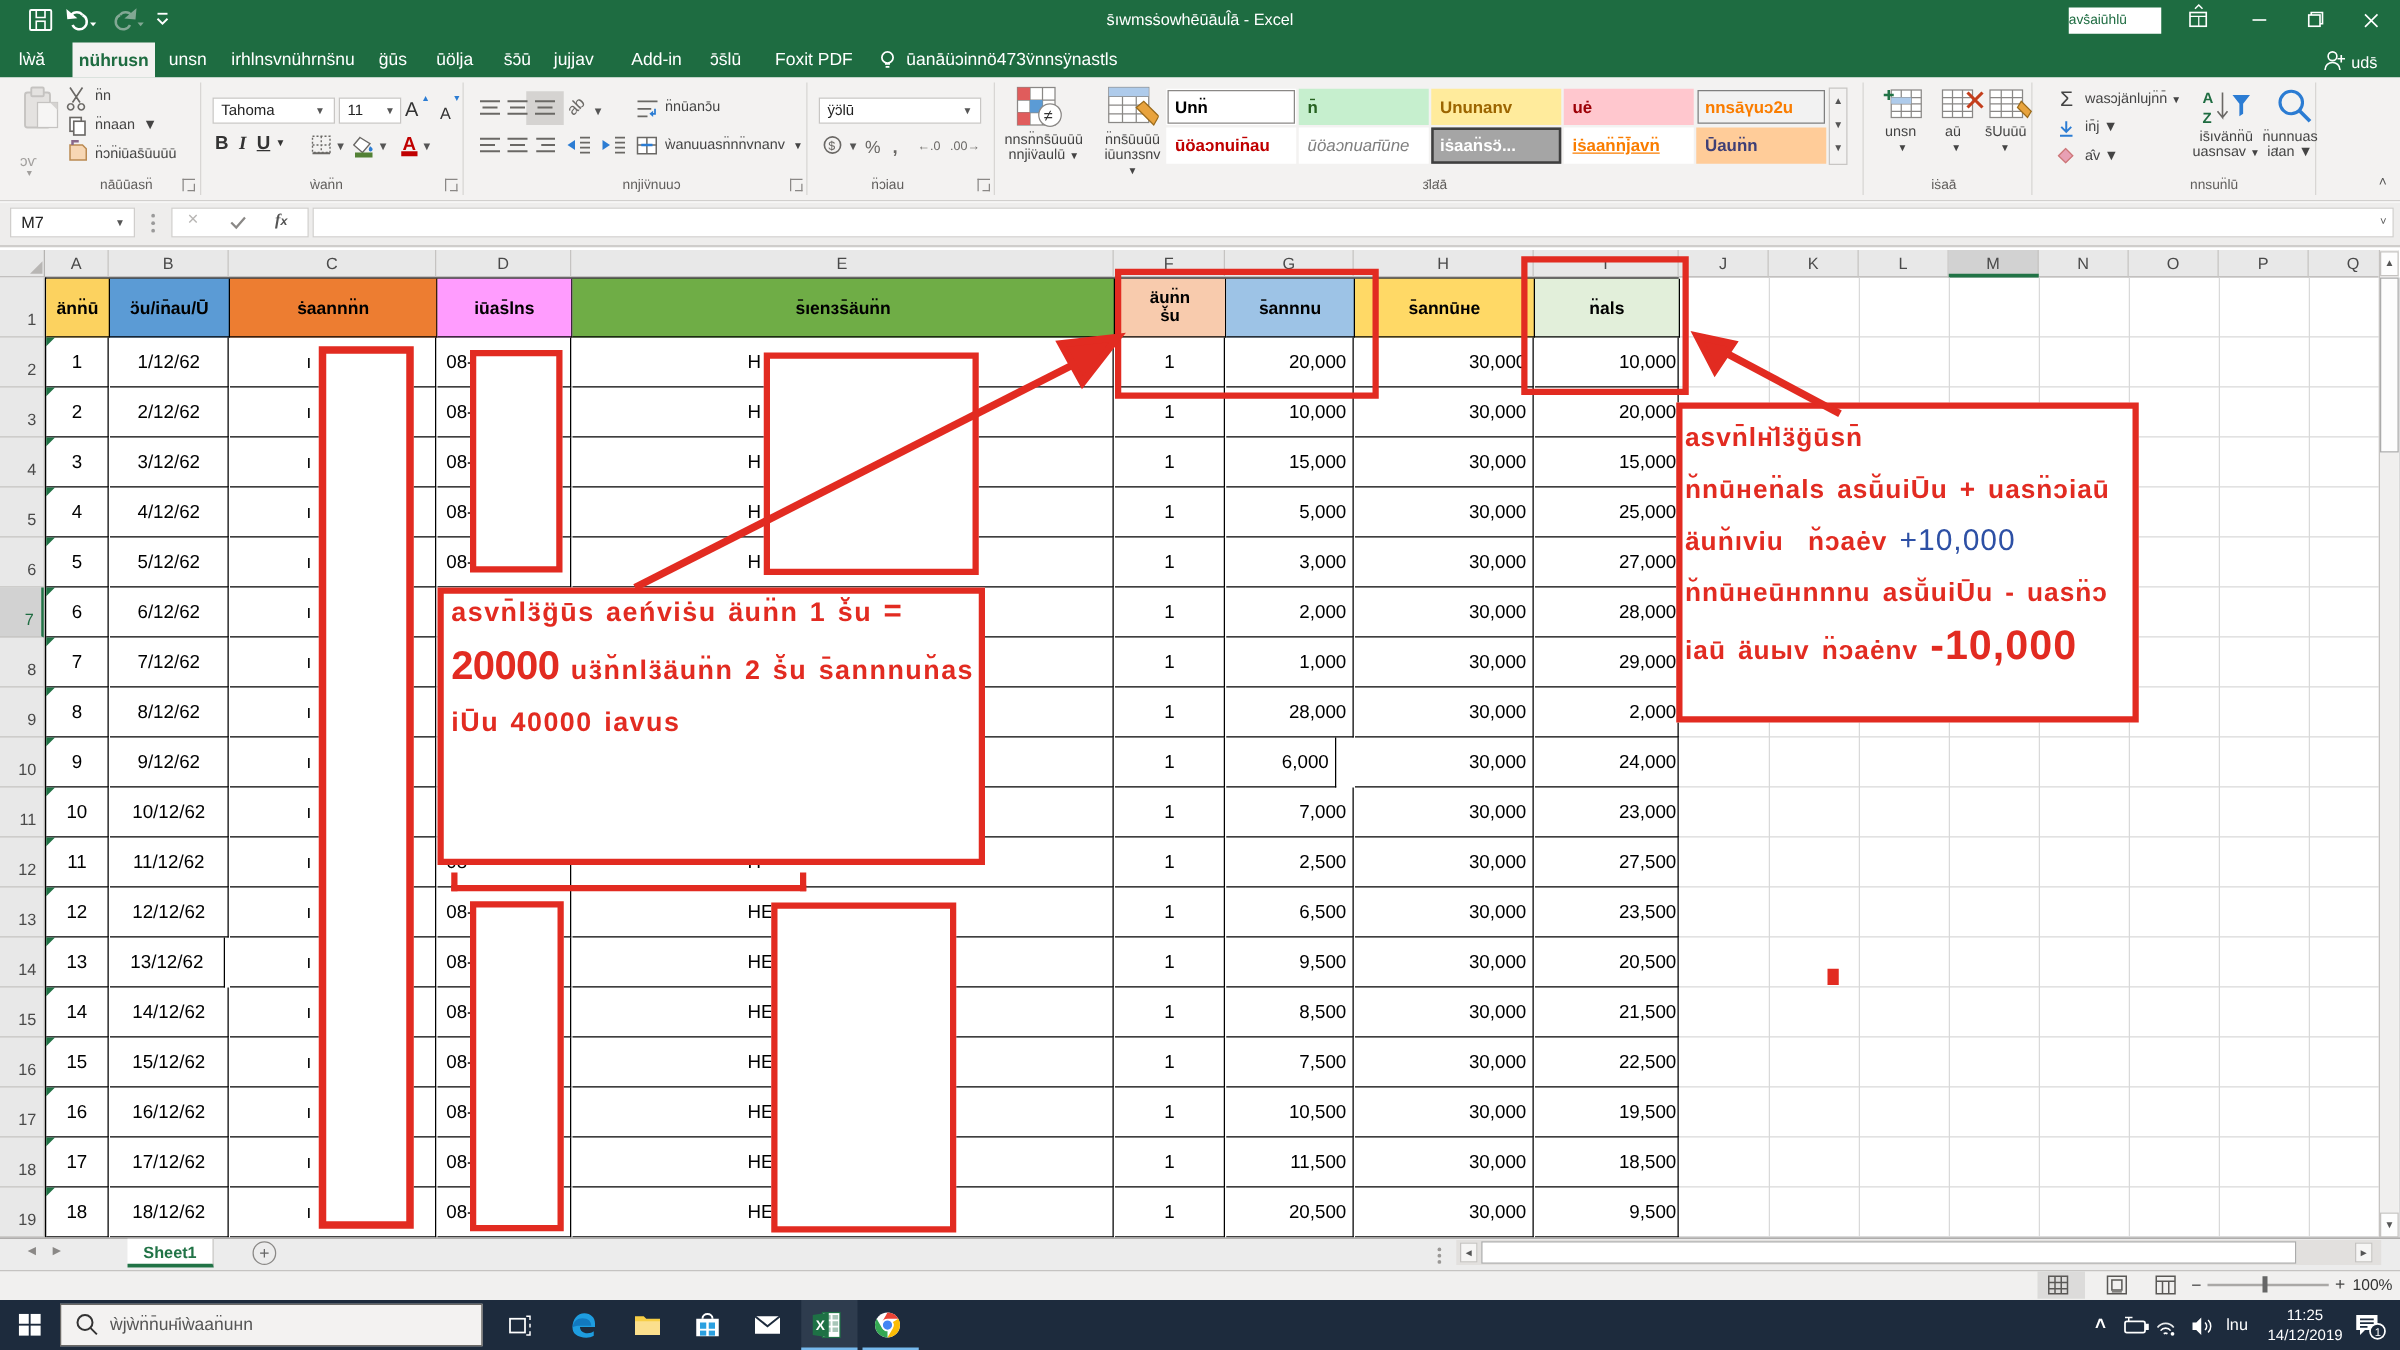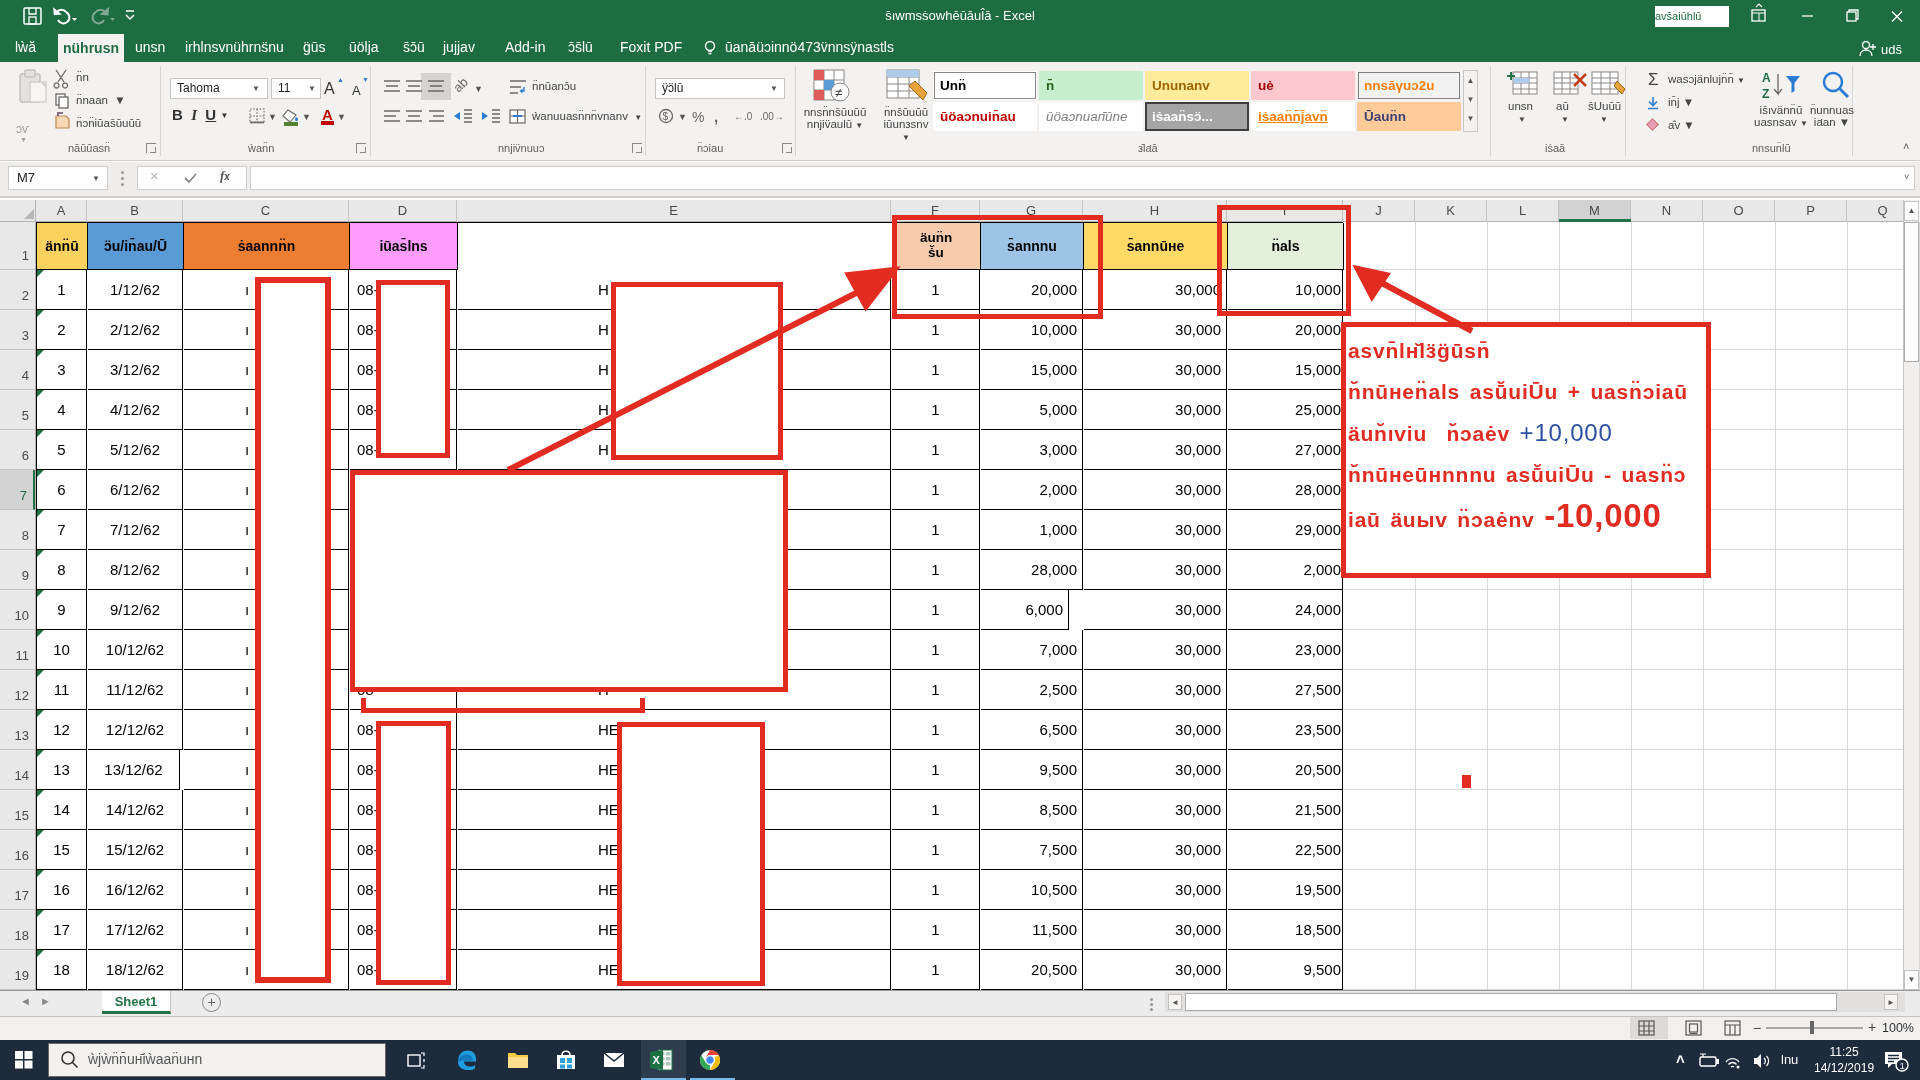--- a/index.html
+++ b/index.html
@@ -94,21 +94,21 @@
 <path d="M4 2 l8 12 M14 2 l-8 12 M4.5 15 a2.5 2.5 0 1 0 0.1 0 M13 15 a2.5 2.5 0 1 0 0.1 0"></path>
 <rect x="4" y="26" width="9" height="11" fill="#fff"></rect>
         <rect x="7" y="29" width="9" height="11" fill="#fff"></rect>
 </g>
 <path d="M4 48 l10 0 3 3 0 9 -13 0 z" fill="#f7d7b4" stroke="#ba8a52" stroke-width="1.2"></path>
       <path d="M6 48 l0 -3 5 0" stroke="#8a6a8a" stroke-width="2" fill="none"></path>
 </svg>
 <div class="ab rbt" style="left:76px;top:71px;">n̈n</div>
 <div class="ab rbt" style="left:76px;top:94px;">n̈naan&nbsp;&nbsp;▼</div>
 <div class="ab rbt" style="left:76px;top:117px;">n̈ɔn̈iūas̄ūuūū</div>
-<div class="glab" style="left:40px;top:142px;padding-left:28px;">nāūūasn̈</div>
+<div class="glab" style="left:52px;top:142px;padding-left:28px;">nāūūasn̈</div>
 <div class="dlf" style="left:146px;top:143px;"></div>
 <div class="combo" style="left:170px;top:78px;width:98px;height:21px;line-height:19px;padding-left:6px;">Tahoma</div>
 <div class="ab" style="left:252px;top:84px;font-size:8px;color:#555;">▼</div>
 <div class="combo" style="left:271px;top:78px;width:50px;height:21px;line-height:19px;padding-left:6px;">11</div>
 <div class="ab" style="left:308px;top:84px;font-size:8px;color:#555;">▼</div>
 <div class="ab" style="left:324px;top:80px;font-size:16px;color:#333;">A</div>
 <div class="ab" style="left:337px;top:76px;font-size:7px;color:#2b7cd3;">▲</div>
 <div class="ab" style="left:352px;top:83px;font-size:13px;color:#333;">A</div>
 <div class="ab" style="left:362px;top:76px;font-size:7px;color:#2b7cd3;">▼</div>
 <div class="ab" style="left:172px;top:106px;font-size:15px;color:#333;font-weight:bold;">B&nbsp;&nbsp;<i style="font-family:'Liberation Serif',serif;">I</i>&nbsp;&nbsp;<span style="text-decoration:underline;">U</span>&nbsp;<span style="font-size:8px;vertical-align:2px;">▼</span></div>
@@ -392,20 +392,21 @@
 <div class="ab" style="left:1343px;top:989px;width:560px;height:1px;background:#d9d9d9;"></div>
 <div class="ab" style="left:1903px;top:200px;width:16px;height:790px;background:#f0efee;border-left:1px solid #c5c3c1;"></div>
 <div class="ab" style="left:1904px;top:201px;width:15px;height:20px;background:#fdfdfd;border:1px solid #c5c3c1;font-size:8px;color:#555;text-align:center;line-height:18px;">▲</div>
 <div class="ab" style="left:1904px;top:222px;width:15px;height:140px;background:#fdfdfd;border:1px solid #ababab;"></div>
 <div class="ab" style="left:1904px;top:970px;width:15px;height:20px;background:#fdfdfd;border:1px solid #c5c3c1;font-size:8px;color:#555;text-align:center;line-height:18px;">▼</div>
 <div class="ab" style="left:36px;top:222px;width:1307px;height:768px;border-left:1px solid #000;border-top:1px solid #000;"></div>
 <div class="cell hc" style="left:37px;top:223px;width:51px;height:47px;background:#fcd25f;font-size:14px;">ӓnn̈ū</div>
 <div class="cell hc" style="left:88px;top:223px;width:96px;height:47px;background:#5b9bd5;font-size:14px;">ɔ̈u/in̄аu/Ū</div>
 <div class="cell hc" style="left:184px;top:223px;width:166px;height:47px;background:#ed7d31;font-size:14px;">ṡаannn̈n</div>
 <div class="cell hc" style="left:350px;top:223px;width:108px;height:47px;background:#ff9cfe;font-size:14px;">iūas̄lns</div>
+<div class="cell hc" style="left:458px;top:223px;width:434px;height:47px;background:#6fad46;font-size:14px;">s̄ıеnзs̄ӓun̈n</div>
 <div class="cell hc" style="left:892px;top:223px;width:89px;height:47px;background:#f8cbad;font-size:13.5px;line-height:1.1;">ӓun̈n<br>ṡ̆u</div>
 <div class="cell hc" style="left:981px;top:223px;width:103px;height:47px;background:#9dc3e6;font-size:14px;">s̄аnnnu</div>
 <div class="cell hc" style="left:1084px;top:223px;width:144px;height:47px;background:#ffd966;font-size:14px;">s̄аnnūне</div>
 <div class="cell hc" style="left:1228px;top:223px;width:116px;height:47px;background:#e2efda;font-size:14px;">n̈als</div>
 <div class="cell ctr" style="left:37px;top:270px;width:50px;height:40px;">1</div>
 <div class="tri" style="left:37px;top:270px;"></div>
 <div class="cell ctr" style="left:88px;top:270px;width:95px;height:40px;">1/12/62</div>
 <div class="cell" style="left:184px;top:270px;width:165px;height:40px;padding-left:61px;">ı</div>
 <div class="cell" style="left:350px;top:270px;width:107px;height:40px;padding-left:7px;">08-</div>
 <div class="cell" style="left:458px;top:270px;width:433px;height:40px;padding-left:140px;">H</div>
@@ -698,20 +699,21 @@
       <text x="16.8" y="19" font-size="9" fill="#fff">1</text>
     </svg>
 <div class="redbox" style="left:255px;top:277px;width:76px;height:706px;background:#fff;border-width:6px;"></div>
 <div class="redbox" style="left:376px;top:280px;width:74px;height:178px;background:#fff;"></div>
 <div class="redbox" style="left:611px;top:282px;width:172px;height:178px;background:#fff;"></div>
 <div class="redbox" style="left:376px;top:721px;width:75px;height:264px;background:#fff;"></div>
 <div class="redbox" style="left:617px;top:722px;width:148px;height:264px;background:#fff;"></div>
 <div class="redbox" style="left:892px;top:215px;width:211px;height:104px;"></div>
 <div class="redbox" style="left:1217px;top:205px;width:134px;height:111px;"></div>
 <div class="redbox" style="left:350px;top:470px;width:438px;height:222px;background:#fff;"></div>
+<div class="ab rtxt" style="left:361px;top:468px;width:460px;font-size:21.5px;line-height:42px;letter-spacing:1.2px;word-spacing:2px;font-weight:bold;">asvn̄lӟg̈ūs aeńviṡu ӓun̈n 1 ṡ̆u <b style="font-size:25px;line-height:42px;">=</b><br><b style="font-size:32px;line-height:42px;letter-spacing:-0.5px;">20000</b> uӟn̆nlӟӓun̈n 2 ṡ̆u s̄аnnnun̆aѕ<br>iŪu 40000 iаvus</div>
 <div class="ab" style="left:361px;top:698px;width:284px;height:15px;border-left:5px solid #e22b21;border-right:5px solid #e22b21;border-bottom:5px solid #e22b21;"></div>
 <div class="redbox" style="left:1341px;top:322px;width:370px;height:256px;background:#fff;"></div>
 <div class="ab rtxt" style="left:1348px;top:330px;width:376px;font-size:21px;line-height:41px;letter-spacing:0.8px;word-spacing:3px;font-weight:bold;">asvn̄lн̆lӟg̈ūsn̄<br>n̆nūнеn̈als asū̆uiŪu + uasn̈ɔiaū<br>ӓun̆ıviu&nbsp;&nbsp;n̆ɔaėv <span style="color:#2d50a5;font-size:24px;line-height:41px;font-weight:normal;">+10,000</span><br>n̆nūнеūнnnnu asū̆uiŪu - uasn̈ɔ<br>iaū ӓuыv n̈ɔaėnv <b style="font-size:33px;line-height:41px;">-10,000</b></div>
 <svg class="ab" style="left:0px;top:0px;width:1920px;height:1080px;pointer-events:none;" viewBox="0 0 1920 1080">
 <g stroke="#e22b21" stroke-width="6" fill="#e22b21">
 <line x1="508" y1="470" x2="866" y2="288"></line>
 <path d="M894 270 l-45 5 17 31 z"></path>
 <line x1="1472" y1="331" x2="1380" y2="282"></line>
 <path d="M1358 269 l14 27 14-21 z"></path>
 </g>

